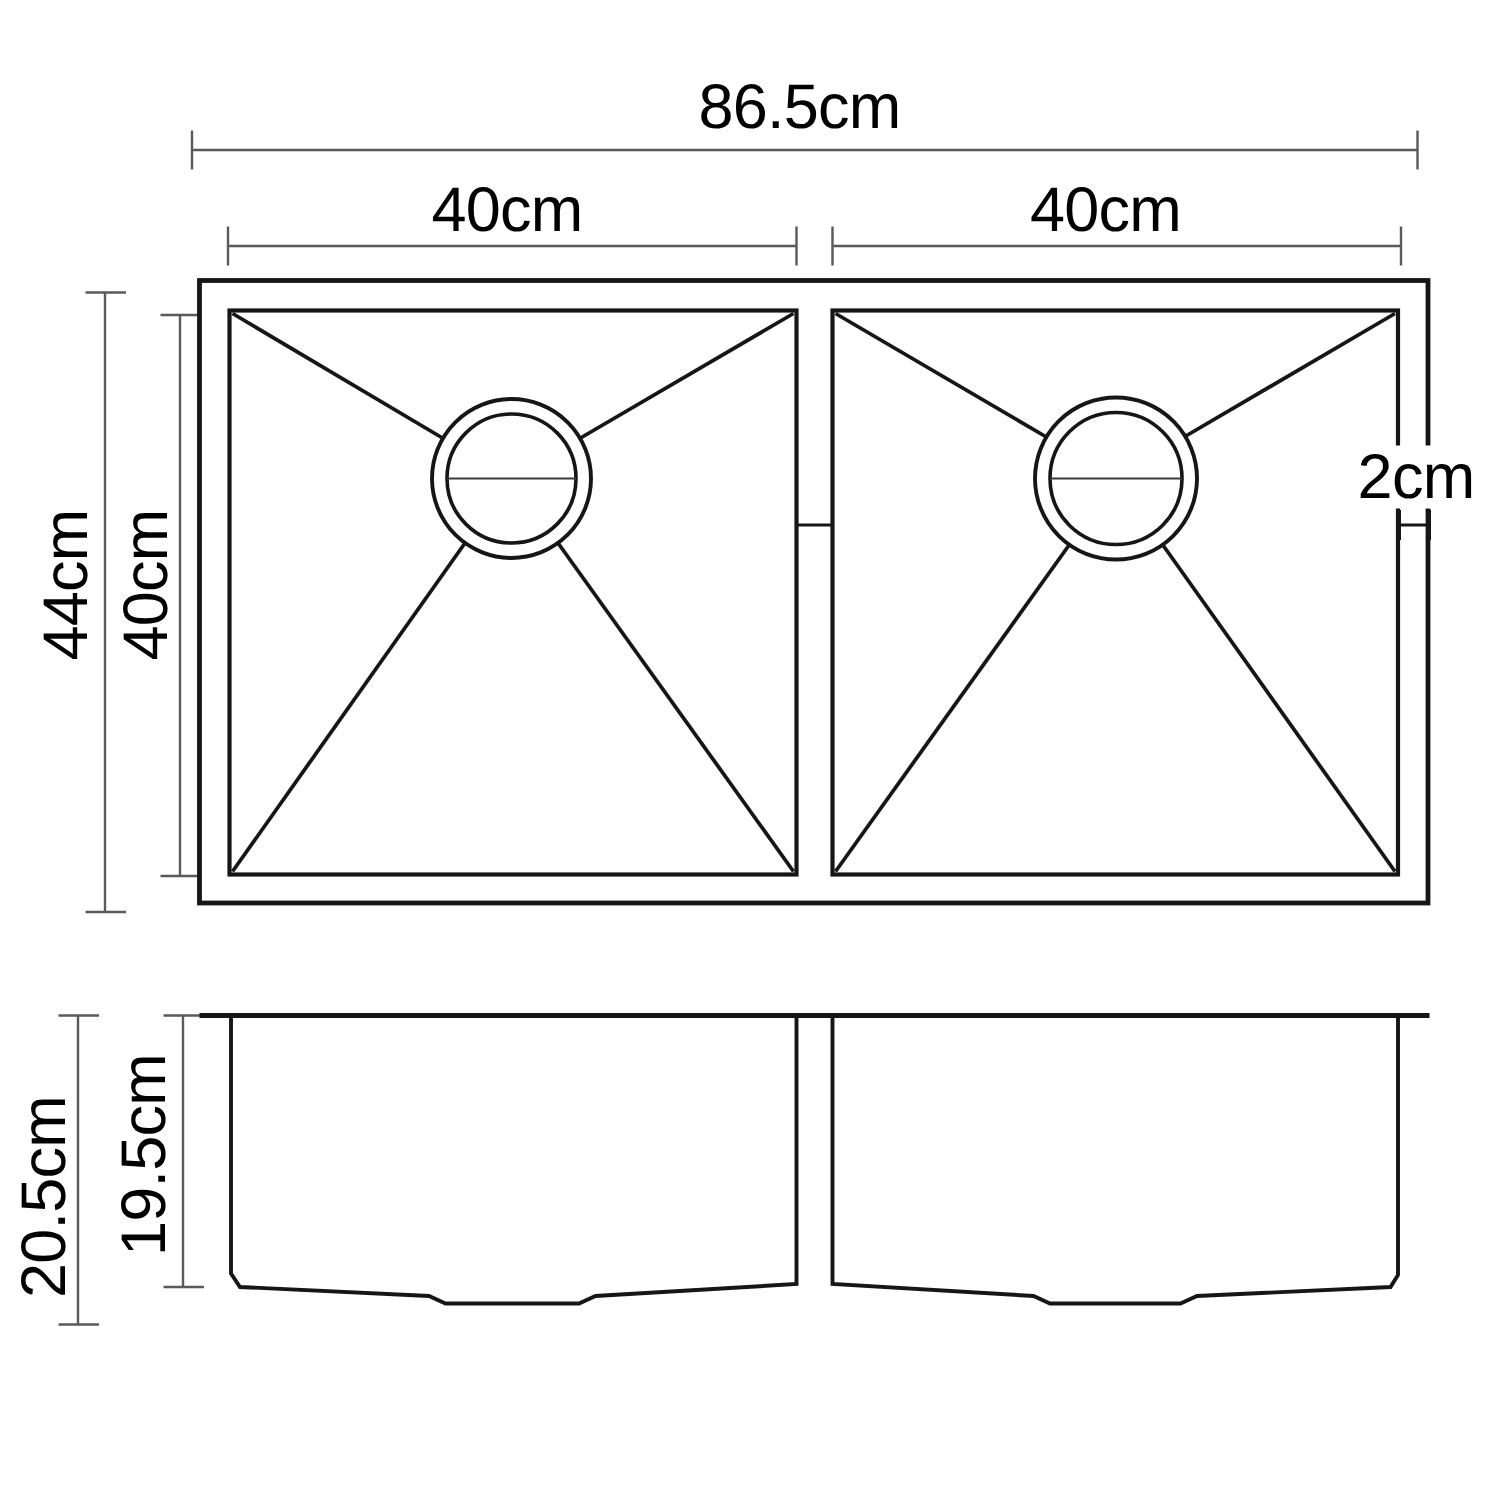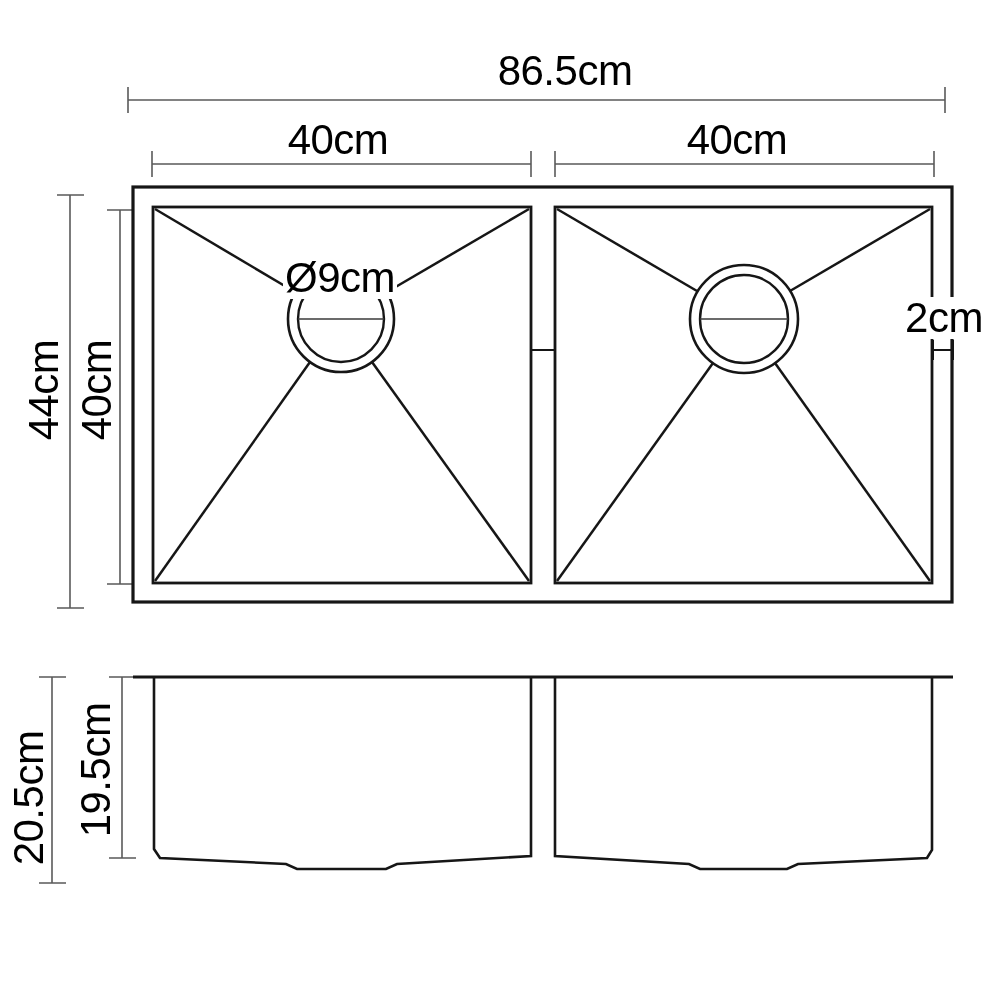--- a/index.html
+++ b/index.html
@@ -74,23 +74,22 @@
       <path d="M933,340 V360 M933,350 H953 M953,340 V360" stroke-width="2"></path>
     </g>
 
     <g stroke="#161616" fill="none">
       <path d="M133,677 H953" stroke-width="3.2"></path>
       <path d="M154,677 V849 L160,858 L286,864 L297,869 L386,869 L397,864 L531,856 V677" stroke-width="2.6"></path>
       <path d="M555,677 V856 L689,864 L700,869 L787,869 L798,864 L927,858 L932,850 V677" stroke-width="2.6"></path>
     </g>
   </svg>
 
-  <div class="label" style="left:533px;top:71px;margin-left:32px;">86.5cm</div>
+  <div class="label" style="left:533px;top:71px;">86.5cm</div>
   <div class="label" style="left:338px;top:140px;">40cm</div>
   <div class="label" style="left:737px;top:140px;">40cm</div>
   <div class="label rot" style="left:44px;top:390px;">44cm</div>
   <div class="label rot" style="left:97px;top:390px;">40cm</div>
-  <div class="label mask" style="left:340px;top:278px;">Ø9cm</div>
   <div class="label mask" style="left:944px;top:318px;">2cm</div>
   <div class="label rot" style="left:29px;top:798px;">20.5cm</div>
   <div class="label rot" style="left:96px;top:770px;">19.5cm</div>
 
 </div>
 
 </body></html>

